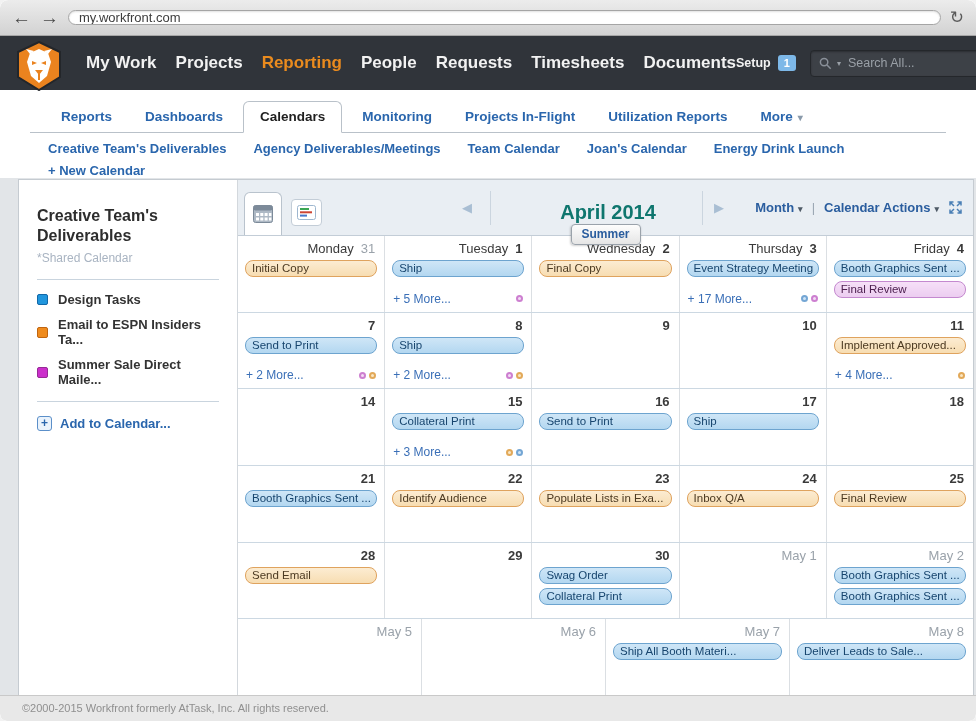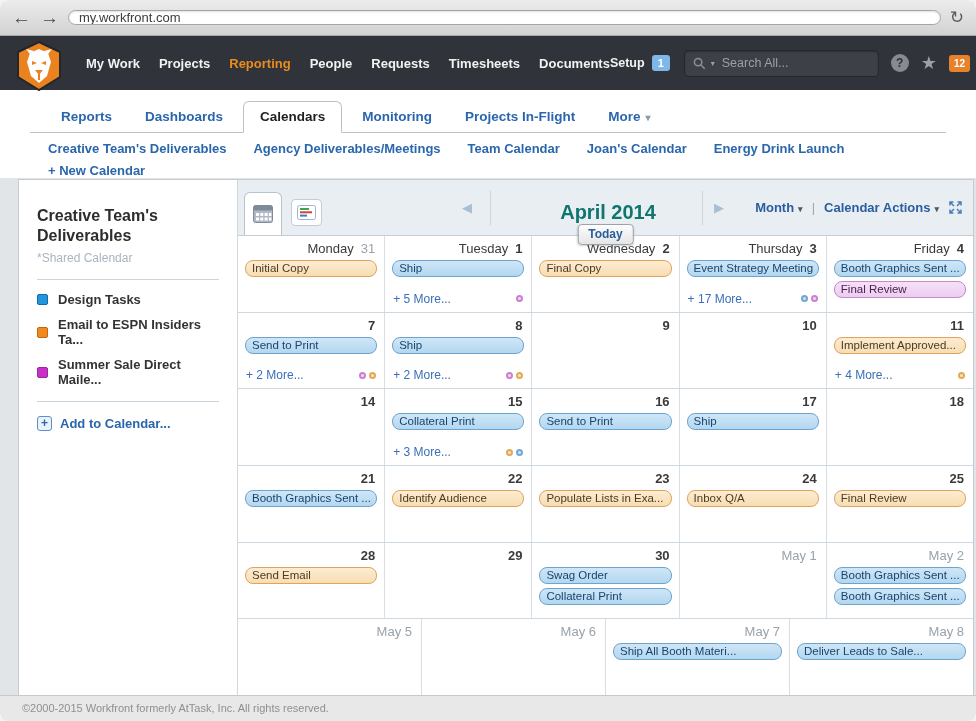--- a/index.html
+++ b/index.html
@@ -15,21 +15,21 @@
   .url-bar{flex:1;height:15px;background:#fff;border:1px solid #a5a5a5;border-radius:8px;
     padding:0 10px;font-size:13px;color:#3c3c3c;box-shadow:inset 0 1px 2px rgba(0,0,0,.12);outline:none;
     font-family:"Liberation Sans",sans-serif;}
   .refresh{font-size:17px;color:#5a5a5a;line-height:1;}
 
   
   .navbar{position:absolute;top:36px;left:0;right:0;height:54px;background:#30343a;
     display:flex;align-items:center;padding-right:14px;}
   .logo{position:absolute;left:16px;top:5px;z-index:6;}
   .nav-items{display:flex;gap:19px;margin-left:86px;}
-  .nav-item{color:#f2f2f2;font-size:13px;font-weight:bold;cursor:default;white-space:nowrap;}
+  .nav-item{color:#f2f2f2;font-size:17px;font-weight:bold;cursor:default;white-space:nowrap;}
   .nav-item.active{color:#ea8b1e;}
   .setup{margin-left:auto;display:flex;align-items:center;gap:7px;color:#f2f2f2;
     font-size:12.5px;font-weight:bold;text-align:right;}
   .setup-badge{background:#7db8e8;color:#fff;font-size:11px;border-radius:3px;padding:2px 6px;}
   .searchbox{margin-left:14px;width:232px;height:27px;background:#3d4147;border:1px solid #24272b;
     border-radius:4px;display:flex;align-items:center;padding:0 8px;gap:5px;
     box-shadow:inset 0 1px 2px rgba(0,0,0,.3);}
   .searchbox input{background:transparent;border:none;outline:none;color:#cfd3d8;font-size:12.5px;
     width:150px;font-family:"Liberation Sans",sans-serif;}
   .searchbox input::placeholder{color:#9aa0a7;}
@@ -203,20 +203,21 @@
     </span>
   </div>
 
   <div class="tabs-area">
     <div class="tab-row">
         <span class="tab">Reports</span>
         <span class="tab">Dashboards</span>
         <span class="tab active">Calendars</span>
         <span class="tab">Monitoring</span>
         <span class="tab">Projects In-Flight</span>
+        <span class="tab">Utilization Reports</span>
         <span class="tab">More<span class="tab-caret">▾</span></span>
       </div>
     <div class="subtab-row">
         <span class="subtab">Creative Team's Deliverables</span>
         <span class="subtab">Agency Deliverables/Meetings</span>
         <span class="subtab">Team Calendar</span>
         <span class="subtab">Joan's Calendar</span>
         <span class="subtab">Energy Drink Launch</span>
       </div>
     <span class="new-cal">+ New Calendar</span>
@@ -276,21 +277,21 @@
                 <rect x="3" y="6.3" width="12" height="2" fill="#cc4433"></rect>
                 <rect x="3" y="9.6" width="7" height="2" fill="#4477cc"></rect>
               </svg>
             </div>
           </div>
           <span class="arrow-btn arrow-left">◀</span>
           <span class="vdiv vdiv1"></span>
           <div class="cal-title">April 2014</div>
           <span class="vdiv vdiv2"></span>
           <span class="arrow-btn arrow-right">▶</span>
-          <div class="today-btn">Today</div>
+          <div class="today-btn">Summer</div>
           <div class="head-right">
             <span class="dd"><span>Month</span><span class="dd-caret">▾</span></span>
             <span class="head-sep">|</span>
             <span class="dd"><span>Calendar Actions</span><span class="dd-caret">▾</span></span>
             <svg width="15" height="15" viewBox="0 0 15 15">
               <g stroke="#4a7fb5" stroke-width="1.5" fill="none">
                 <path d="M6 6 L2 2 M5.5 2 H2 V5.5"></path>
                 <path d="M9 6 L13 2 M9.5 2 H13 V5.5"></path>
                 <path d="M6 9 L2 13 M2 9.5 V13 H5.5"></path>
                 <path d="M9 9 L13 13 M13 9.5 V13 H9.5"></path>

